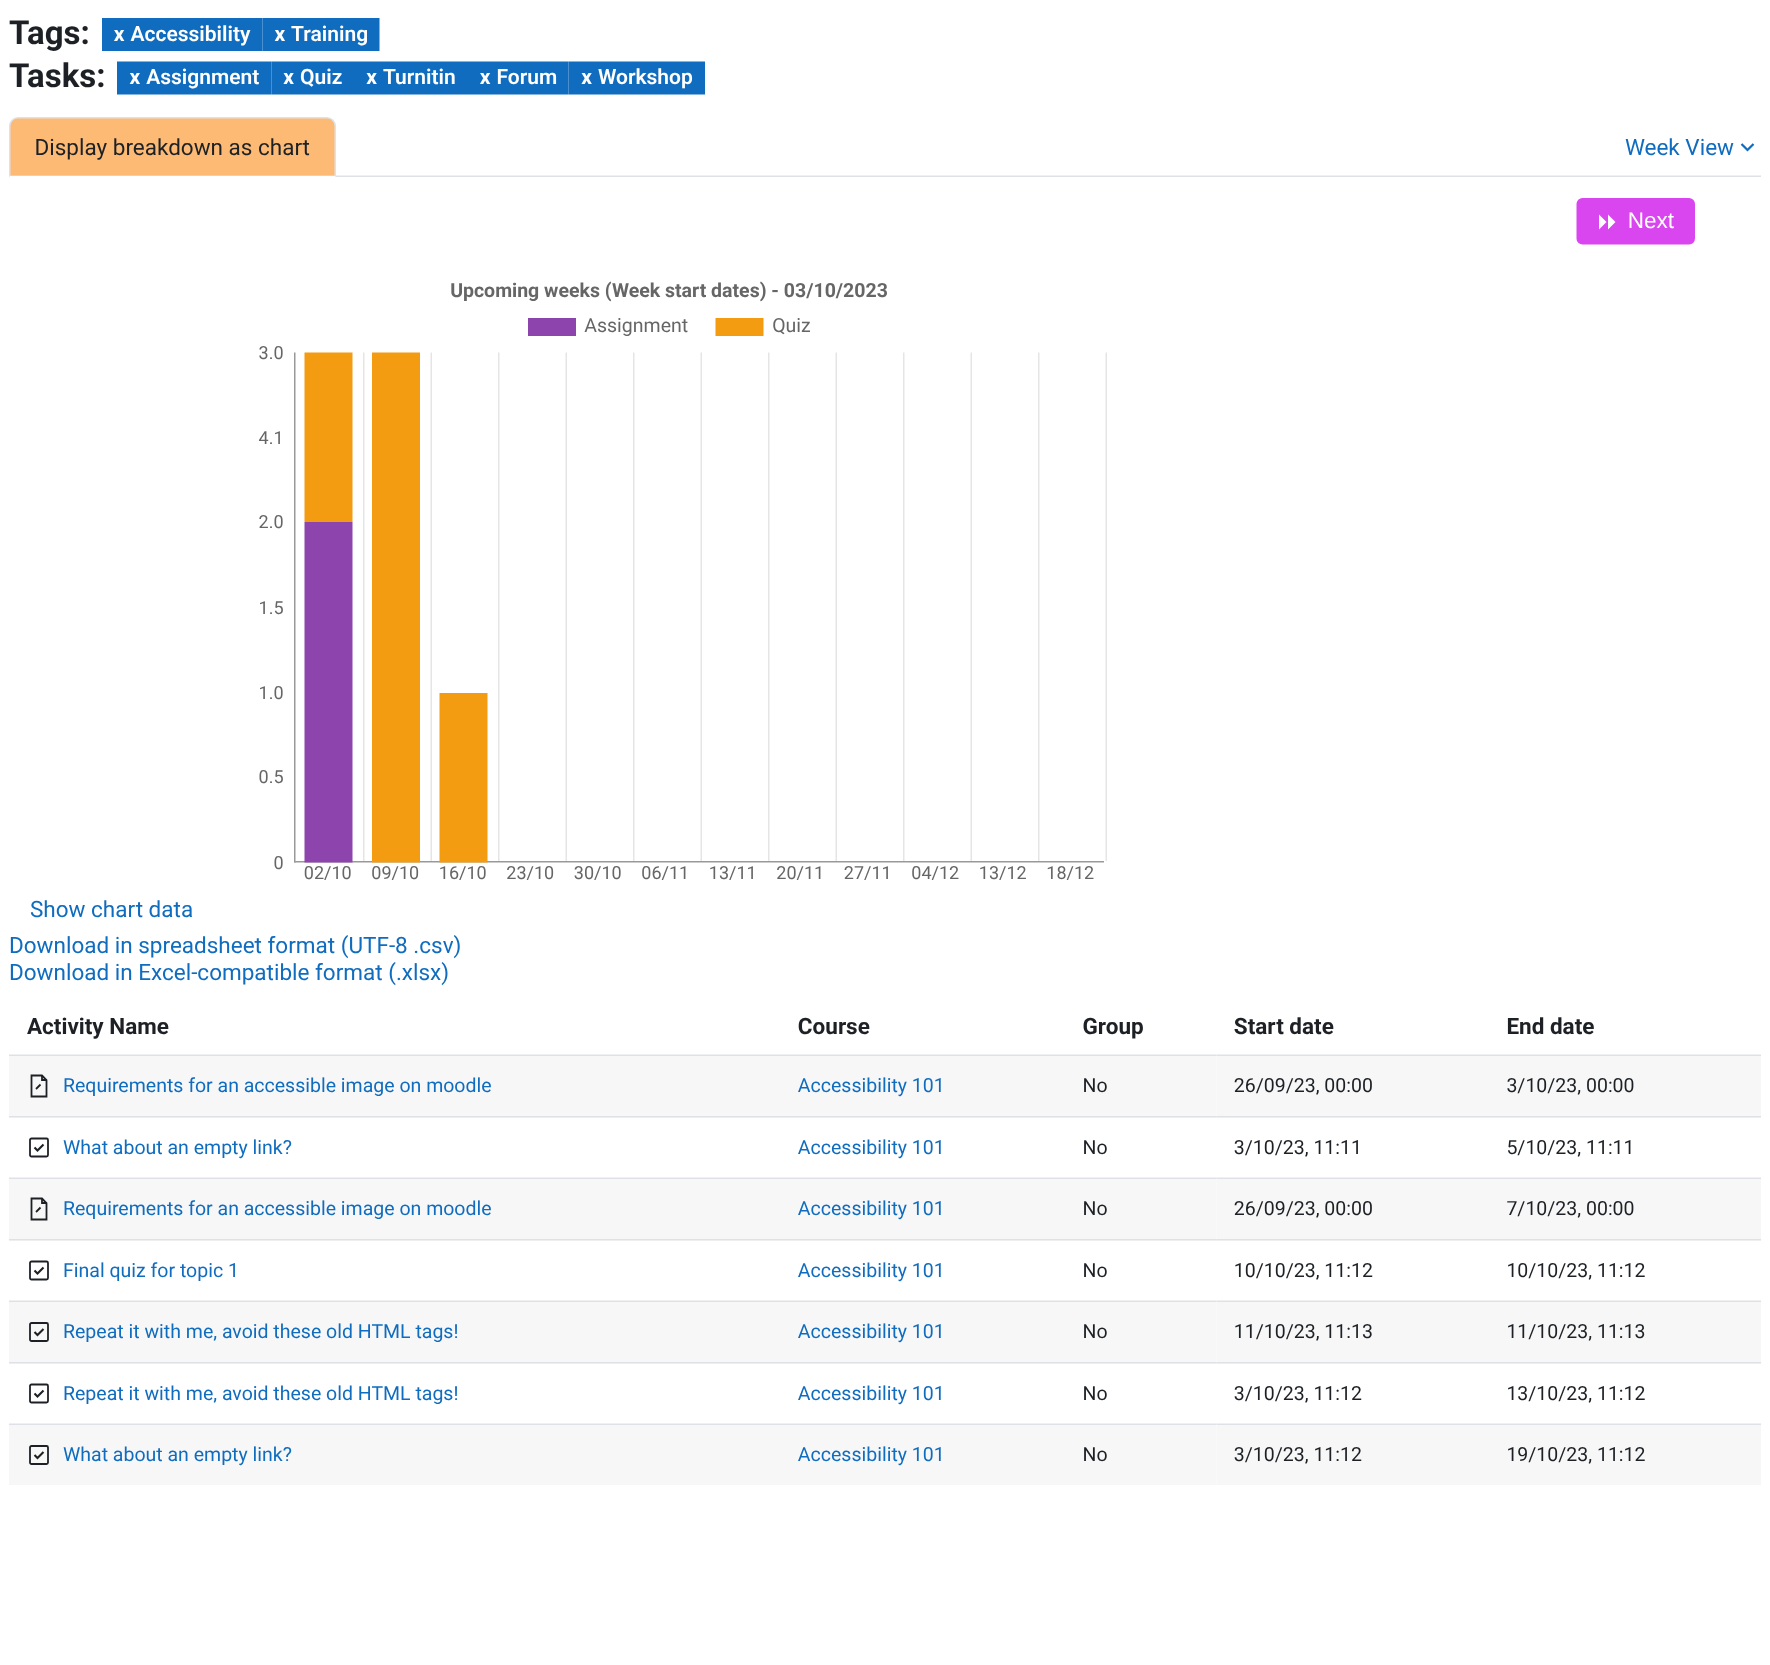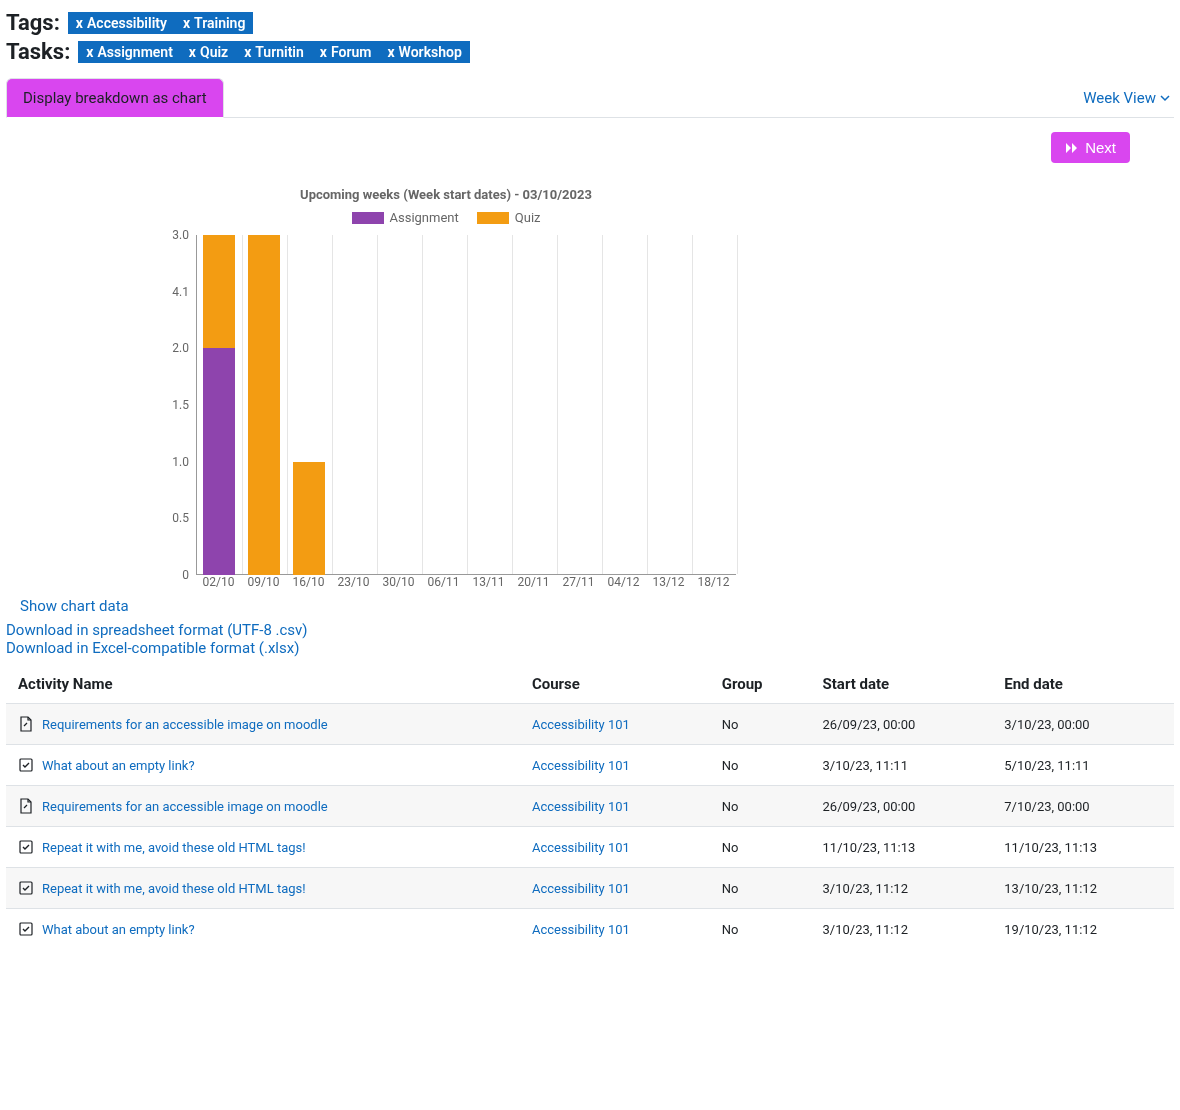--- a/index.html
+++ b/index.html
@@ -38,21 +38,21 @@
     color: #0f6cbf;
     cursor: pointer;
     font-size: 15px;
   }
   .tab.active {
     color: #1d2125;
     border: 1px solid #dee2e6;
     border-bottom: 1px solid #fff;
     border-radius: 6px 6px 0 0;
     margin-bottom: -1px;
-    background: #d946ef;
+    background: #fdba74;
   }
   .tabbar .spacer { flex: 1; }
   .view-selector { color: #0f6cbf; cursor: pointer; display: flex; align-items: center; gap: 4px; padding: 10px 4px; font-size: 15px; }
   .toolbar-right { display: flex; justify-content: flex-end; margin-top: 14px; margin-right: 44px; }
   .btn-primary {
     background: #d946ef;
     color: #fff;
     border: none;
     padding: 7px 14px;
     border-radius: 4px;
@@ -265,20 +265,35 @@
         <td>26/09/23, 00:00</td>
         <td>7/10/23, 00:00</td>
       </tr>
       <tr>
         <td>
           <div class="act-cell">
             <svg class="act-icon" viewBox="0 0 16 16">
               <rect x="2" y="2" width="12" height="12" rx="1" fill="none" stroke="#1d2125" stroke-width="1.2"></rect>
               <path d="M5 8l2 2 4-4" fill="none" stroke="#1d2125" stroke-width="1.4"></path>
             </svg>
+            <a class="link">Final quiz for topic 1</a>
+          </div>
+        </td>
+        <td><a class="link">Accessibility 101</a></td>
+        <td>No</td>
+        <td>10/10/23, 11:12</td>
+        <td>10/10/23, 11:12</td>
+      </tr>
+      <tr>
+        <td>
+          <div class="act-cell">
+            <svg class="act-icon" viewBox="0 0 16 16">
+              <rect x="2" y="2" width="12" height="12" rx="1" fill="none" stroke="#1d2125" stroke-width="1.2"></rect>
+              <path d="M5 8l2 2 4-4" fill="none" stroke="#1d2125" stroke-width="1.4"></path>
+            </svg>
             <a class="link">Repeat it with me, avoid these old HTML tags!</a>
           </div>
         </td>
         <td><a class="link">Accessibility 101</a></td>
         <td>No</td>
         <td>11/10/23, 11:13</td>
         <td>11/10/23, 11:13</td>
       </tr>
       <tr>
         <td>

